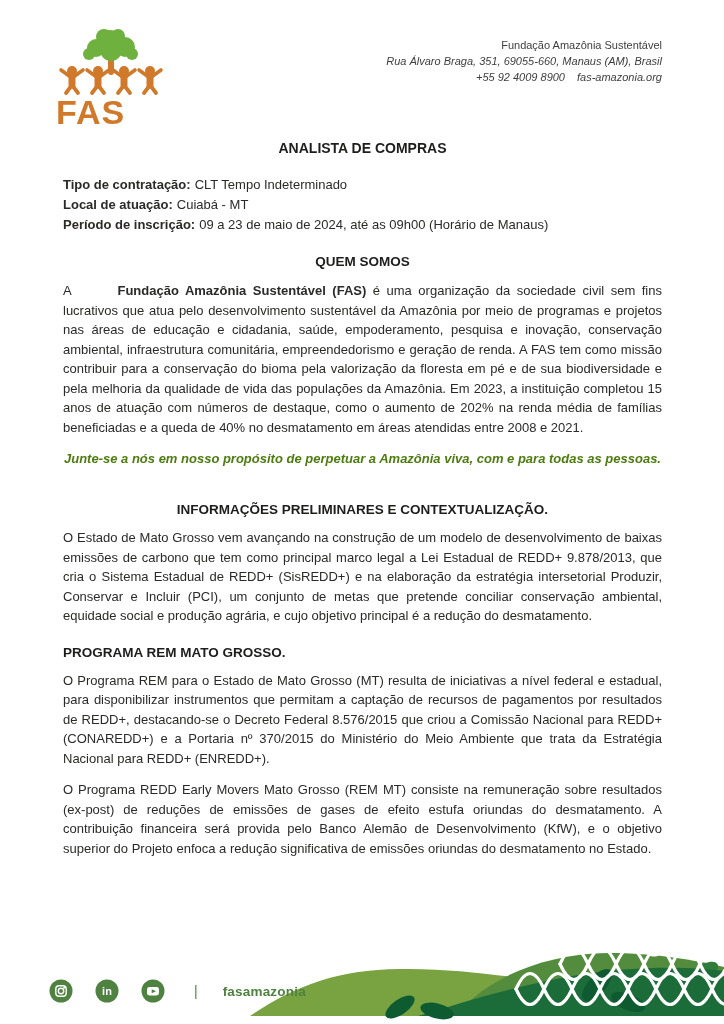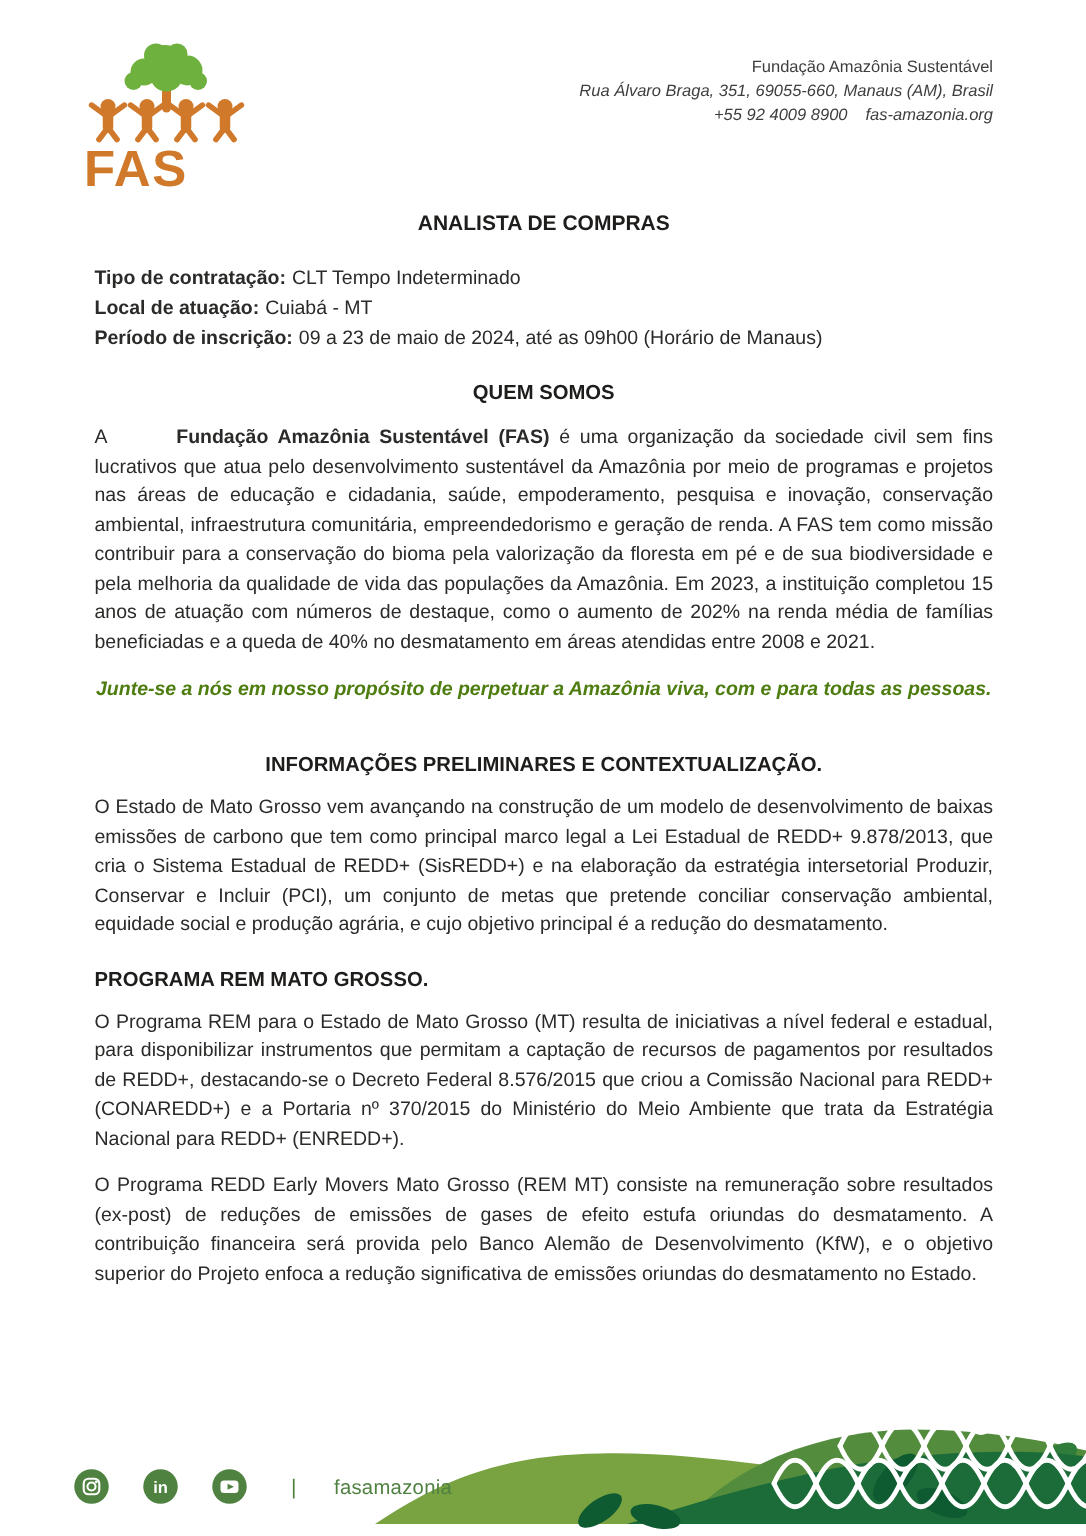--- a/index.html
+++ b/index.html
@@ -44,21 +44,21 @@
     font-weight:bold; font-style:italic; color:#4d7c0f;text-align:center;
   }
   
   .footer-art { position:absolute; left:0; bottom:0; width:724px; height:96px; }
   .social {
     position:absolute; left:49px; top:978px; height:26px;
     display:flex; align-items:center; gap:22px;
   }
   .social .sicon { width:24px; height:24px; cursor:pointer; }
   .social .divider { color:#4F8140; font-size:14px; margin:0 3px 0 7px; font-weight:normal; }
-  .social .handle { color:#4F8140; font-size:13.5px; font-weight:normal; letter-spacing:.2px; }
+  .social .handle { color:#4F8140; font-size:13.5px; font-weight:bold; letter-spacing:.2px; }
 </style>
 </head>
 <body>
 
 <div class="page">
 
   <div class="logo-wrap">
     <svg width="112" height="98" viewBox="0 0 112 98">
 
       <g fill="none" stroke="#D0792B" stroke-linecap="round">

